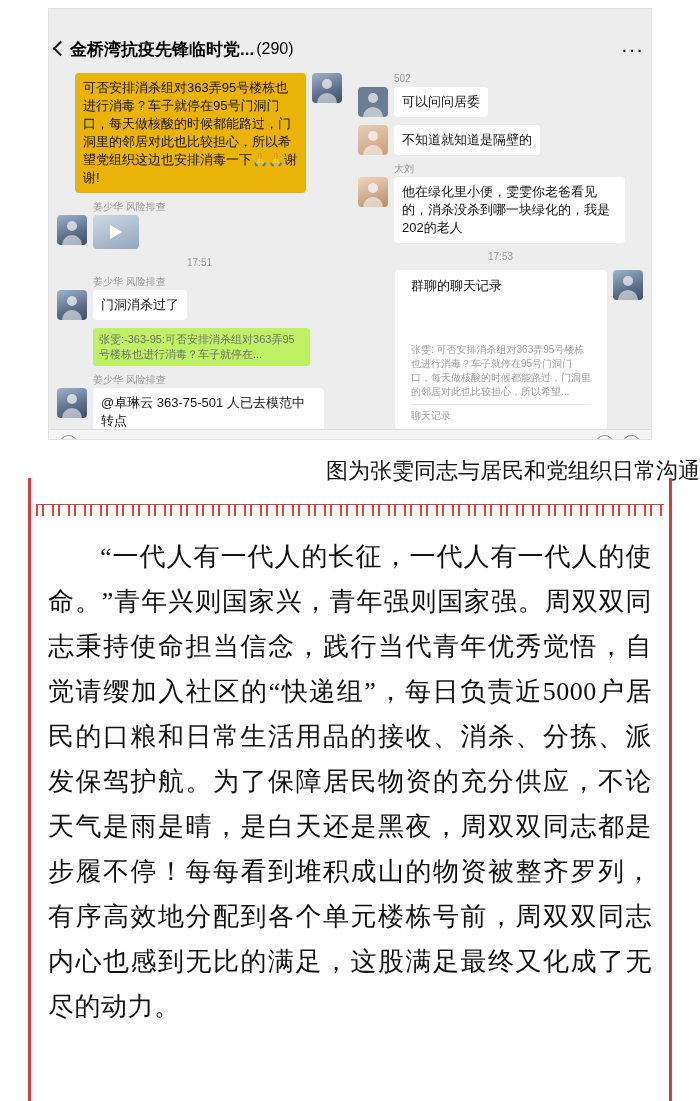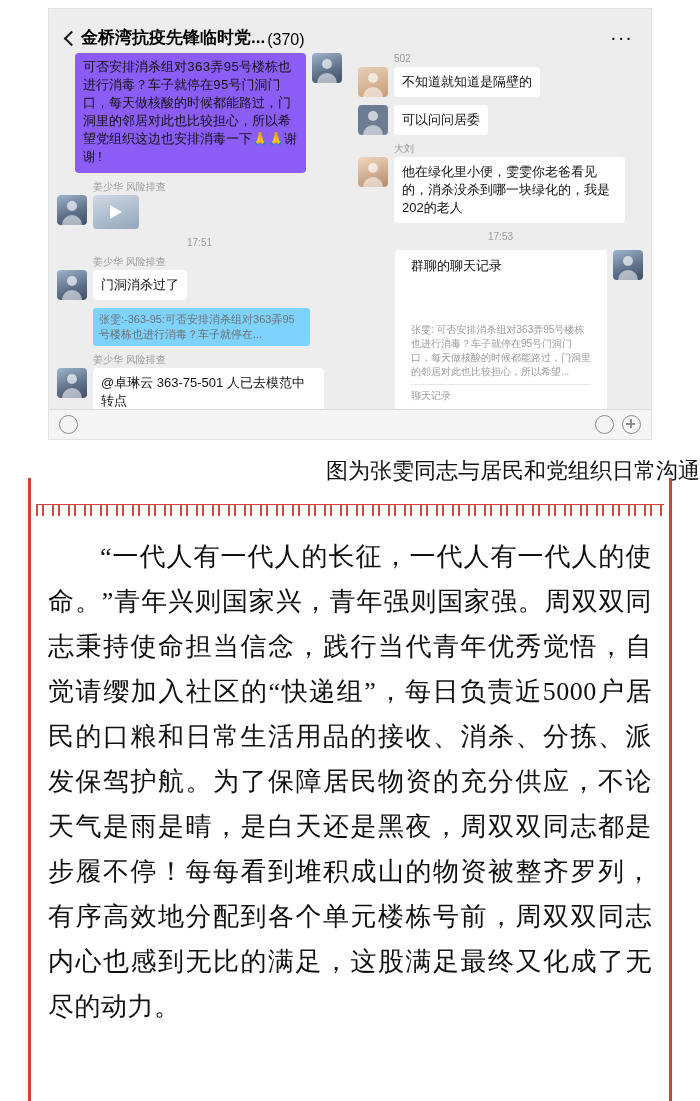--- a/index.html
+++ b/index.html
@@ -37,23 +37,24 @@
     background: #ededed;
     border: 1px solid #e2e2e2;
     position: relative;
     height: 430px;
     overflow: hidden;
   }
   .chat-header {
     height: 40px;
     background: #ededed;
     display: flex;
-    align-items: flex-end;
-    padding: 0 14px;
+    align-items: center;
+    padding: 0 3px;
     box-sizing: border-box;
+    margin-top: 20px;
   }
   .back-icon {
     width: 12px;
     height: 20px;
     position: relative;
     flex: 0 0 auto;
     margin-right: 6px;
   }
   .back-icon:before {
     content: "";
@@ -140,35 +141,35 @@
     max-width: 215px;
     background: #ffffff;
     border-radius: 4px;
     padding: 6px 8px;
     font-size: 13px;
     line-height: 18px;
     color: #111;
     position: relative;
     word-break: break-all;
   }
-  .bubble.green { background: #8b5cf6; font-family: Liberation Mono, monospace; }
+  .bubble.green { background: #eab308; }
   .name-above {
     font-size: 10px;
     color: #9a9a9a;
     margin: 0 0 2px 36px;
     line-height: 12px;
   }
   .time-center {
     text-align: center;
     font-size: 10px;
     color: #9a9a9a;
     margin: 4px 0 8px 0;
   }
   .quote-box {
-    background: #7dd3fc;
+    background: #bef264;
     border-radius: 3px;
     padding: 4px 6px;
     font-size: 11px;
     line-height: 15px;
     color: #6f6f6f;
     max-width: 205px;
     margin-left: 36px;
     margin-bottom: 8px;
   }
   .card-box {
@@ -285,21 +286,21 @@
 <div class="page">
 
   <div class="rule-left"></div>
   <div class="rule-right"></div>
 
   <div class="chat-shot">
 
     <div class="chat-header">
       <div class="back-icon"></div>
       <div class="chat-title">金桥湾抗疫先锋临时党...</div>
-      <div class="chat-count">(370)</div>
+      <div class="chat-count">(290)</div>
       <div class="chat-header-spacer"></div>
       <div class="dots-icon">···</div>
     </div>
 
     <div class="chat-body">
 
       <div class="col col-left">
 
         <div class="msg-row right">
           <div class="bubble green">可否安排消杀组对363弄95号楼栋也进行消毒？车子就停在95号门洞门口，每天做核酸的时候都能路过，门洞里的邻居对此也比较担心，所以希望党组织这边也安排消毒一下🙏🙏谢谢!</div>
@@ -332,27 +333,27 @@
           <div class="bubble green">95门洞也消杀了？</div>
           <div class="avatar right photo"></div>
         </div>
 
       </div>
 
       <div class="col col-right">
 
         <div class="name-above">502</div>
         <div class="msg-row">
+          <div class="avatar left dark"></div>
+          <div class="bubble">可以问问居委</div>
+        </div>
+
+        <div class="msg-row">
           <div class="avatar left person"></div>
           <div class="bubble">不知道就知道是隔壁的</div>
-        </div>
-
-        <div class="msg-row">
-          <div class="avatar left dark"></div>
-          <div class="bubble">可以问问居委</div>
         </div>
 
         <div class="name-above">大刘</div>
         <div class="msg-row">
           <div class="avatar left person2"></div>
           <div class="bubble">他在绿化里小便，雯雯你老爸看见的，消杀没杀到哪一块绿化的，我是202的老人</div>
         </div>
 
         <div class="time-center">17:53</div>
 

